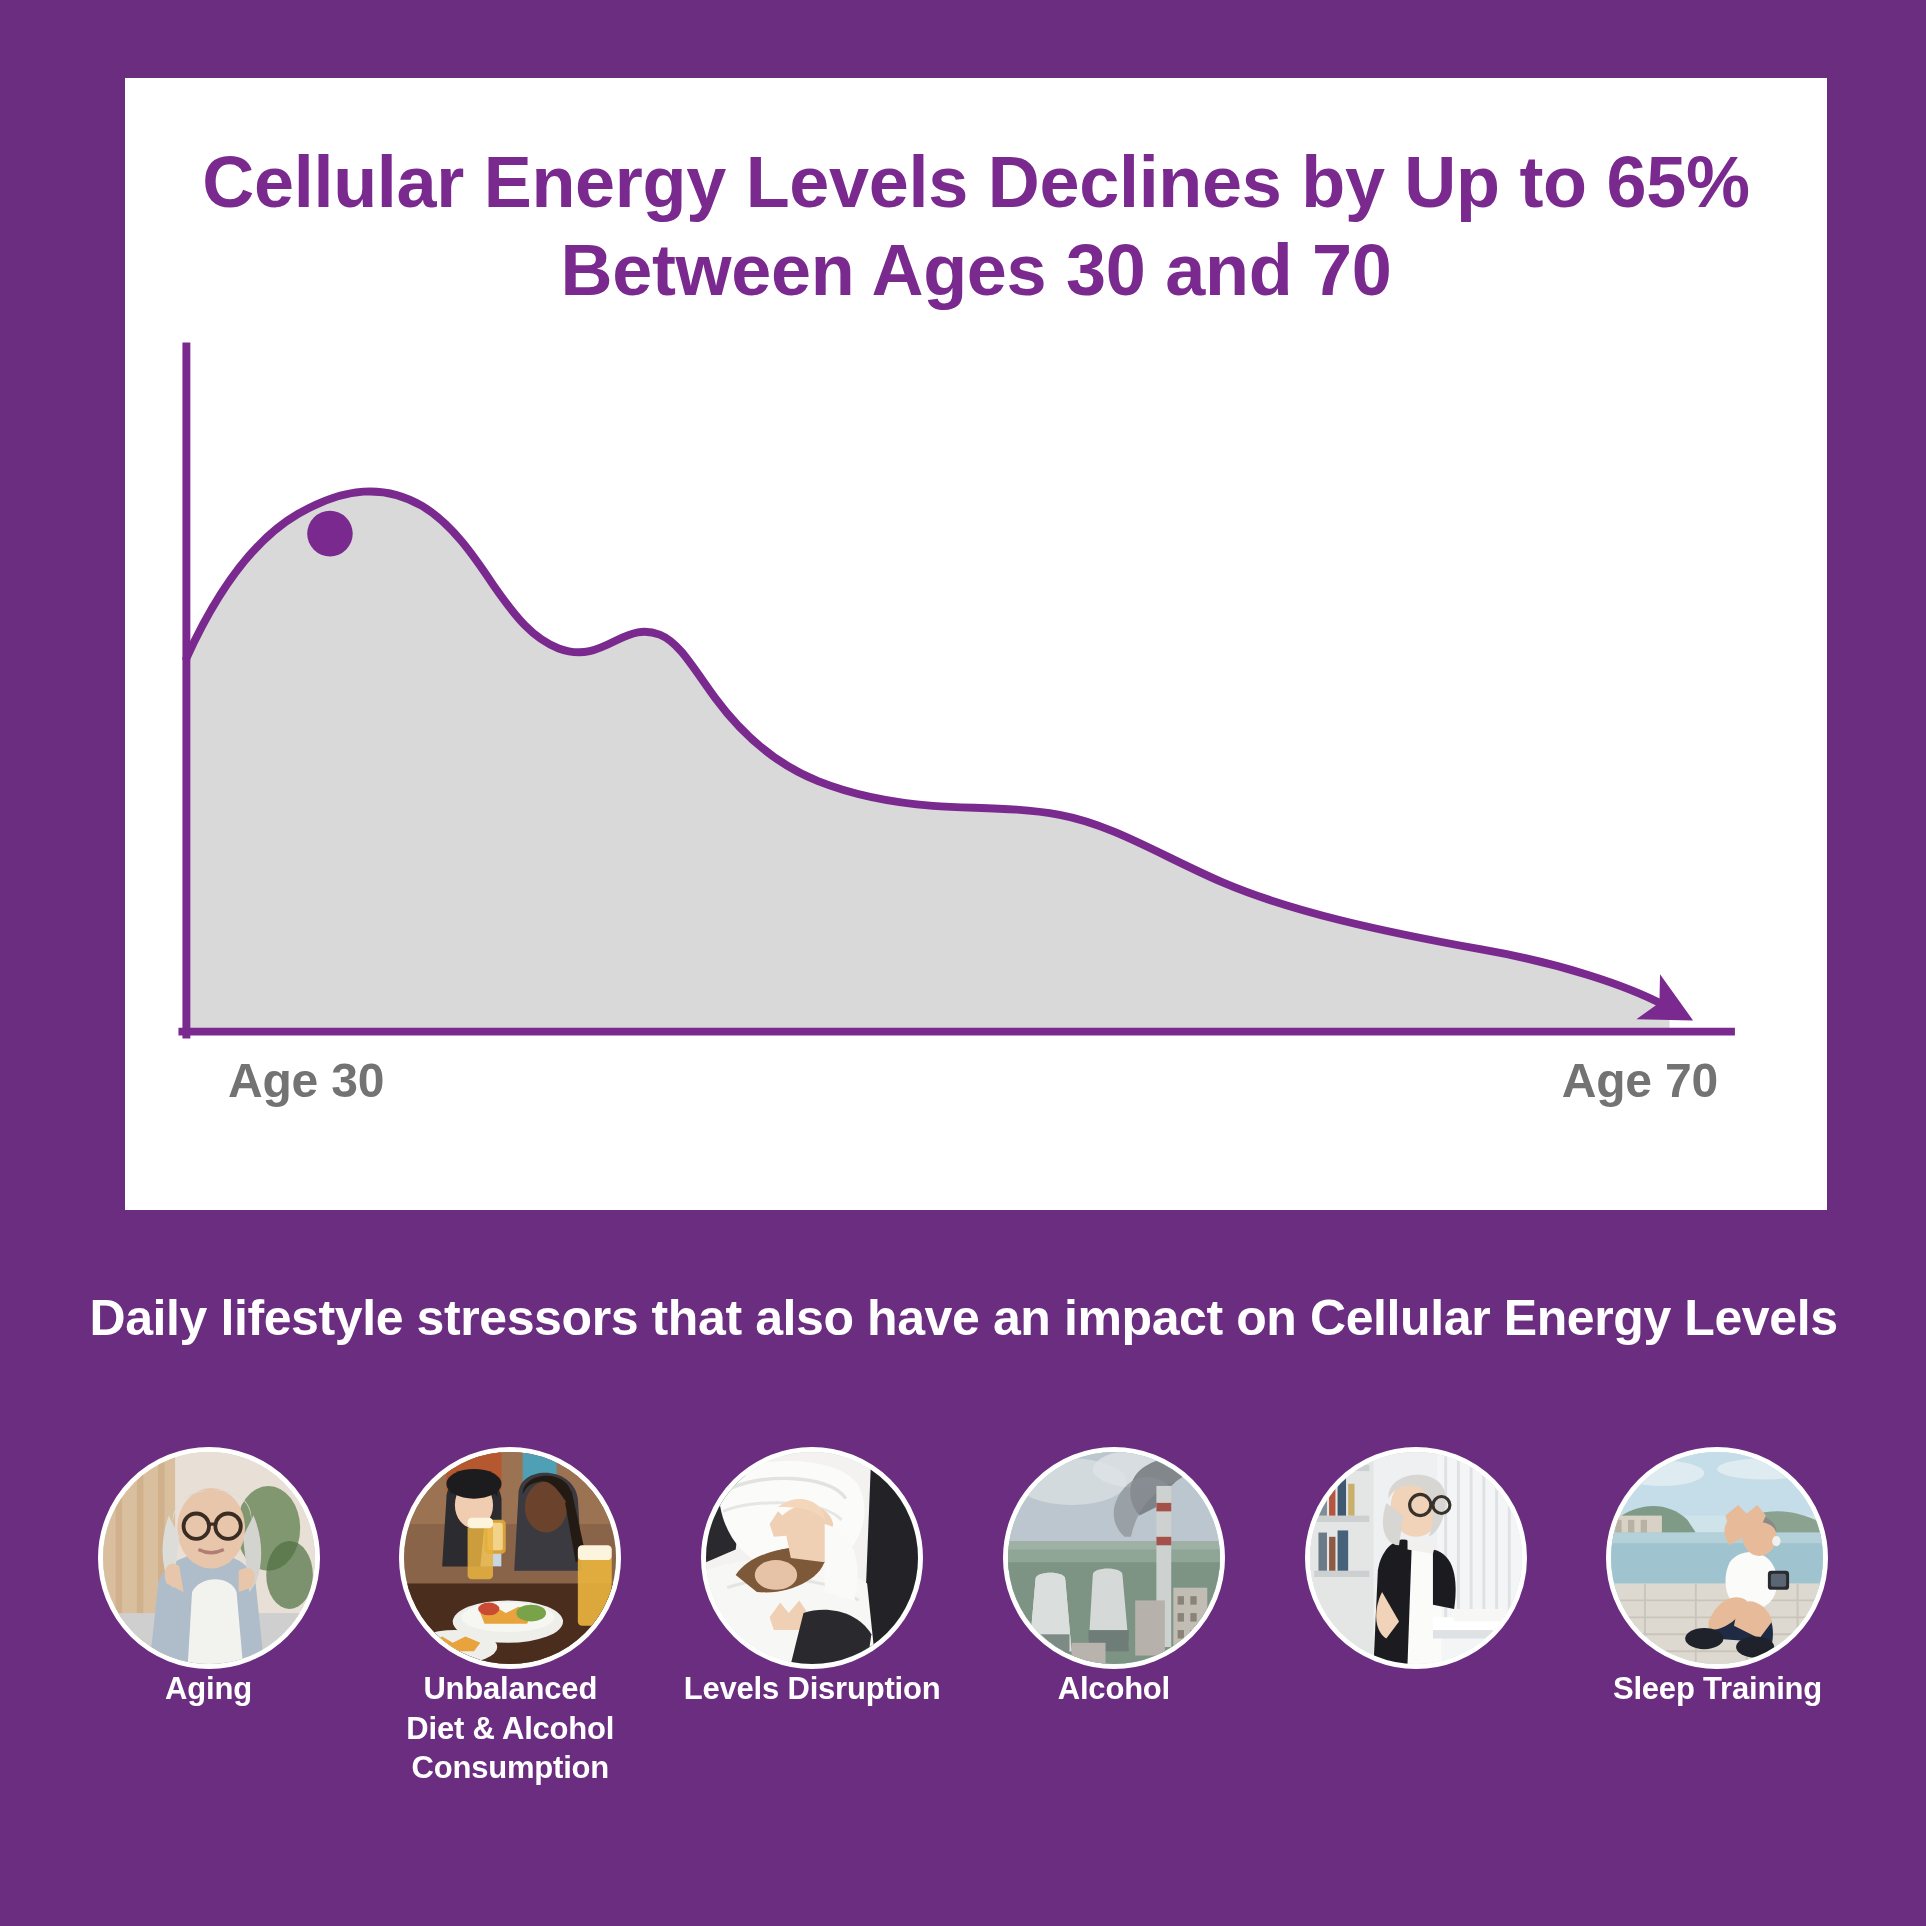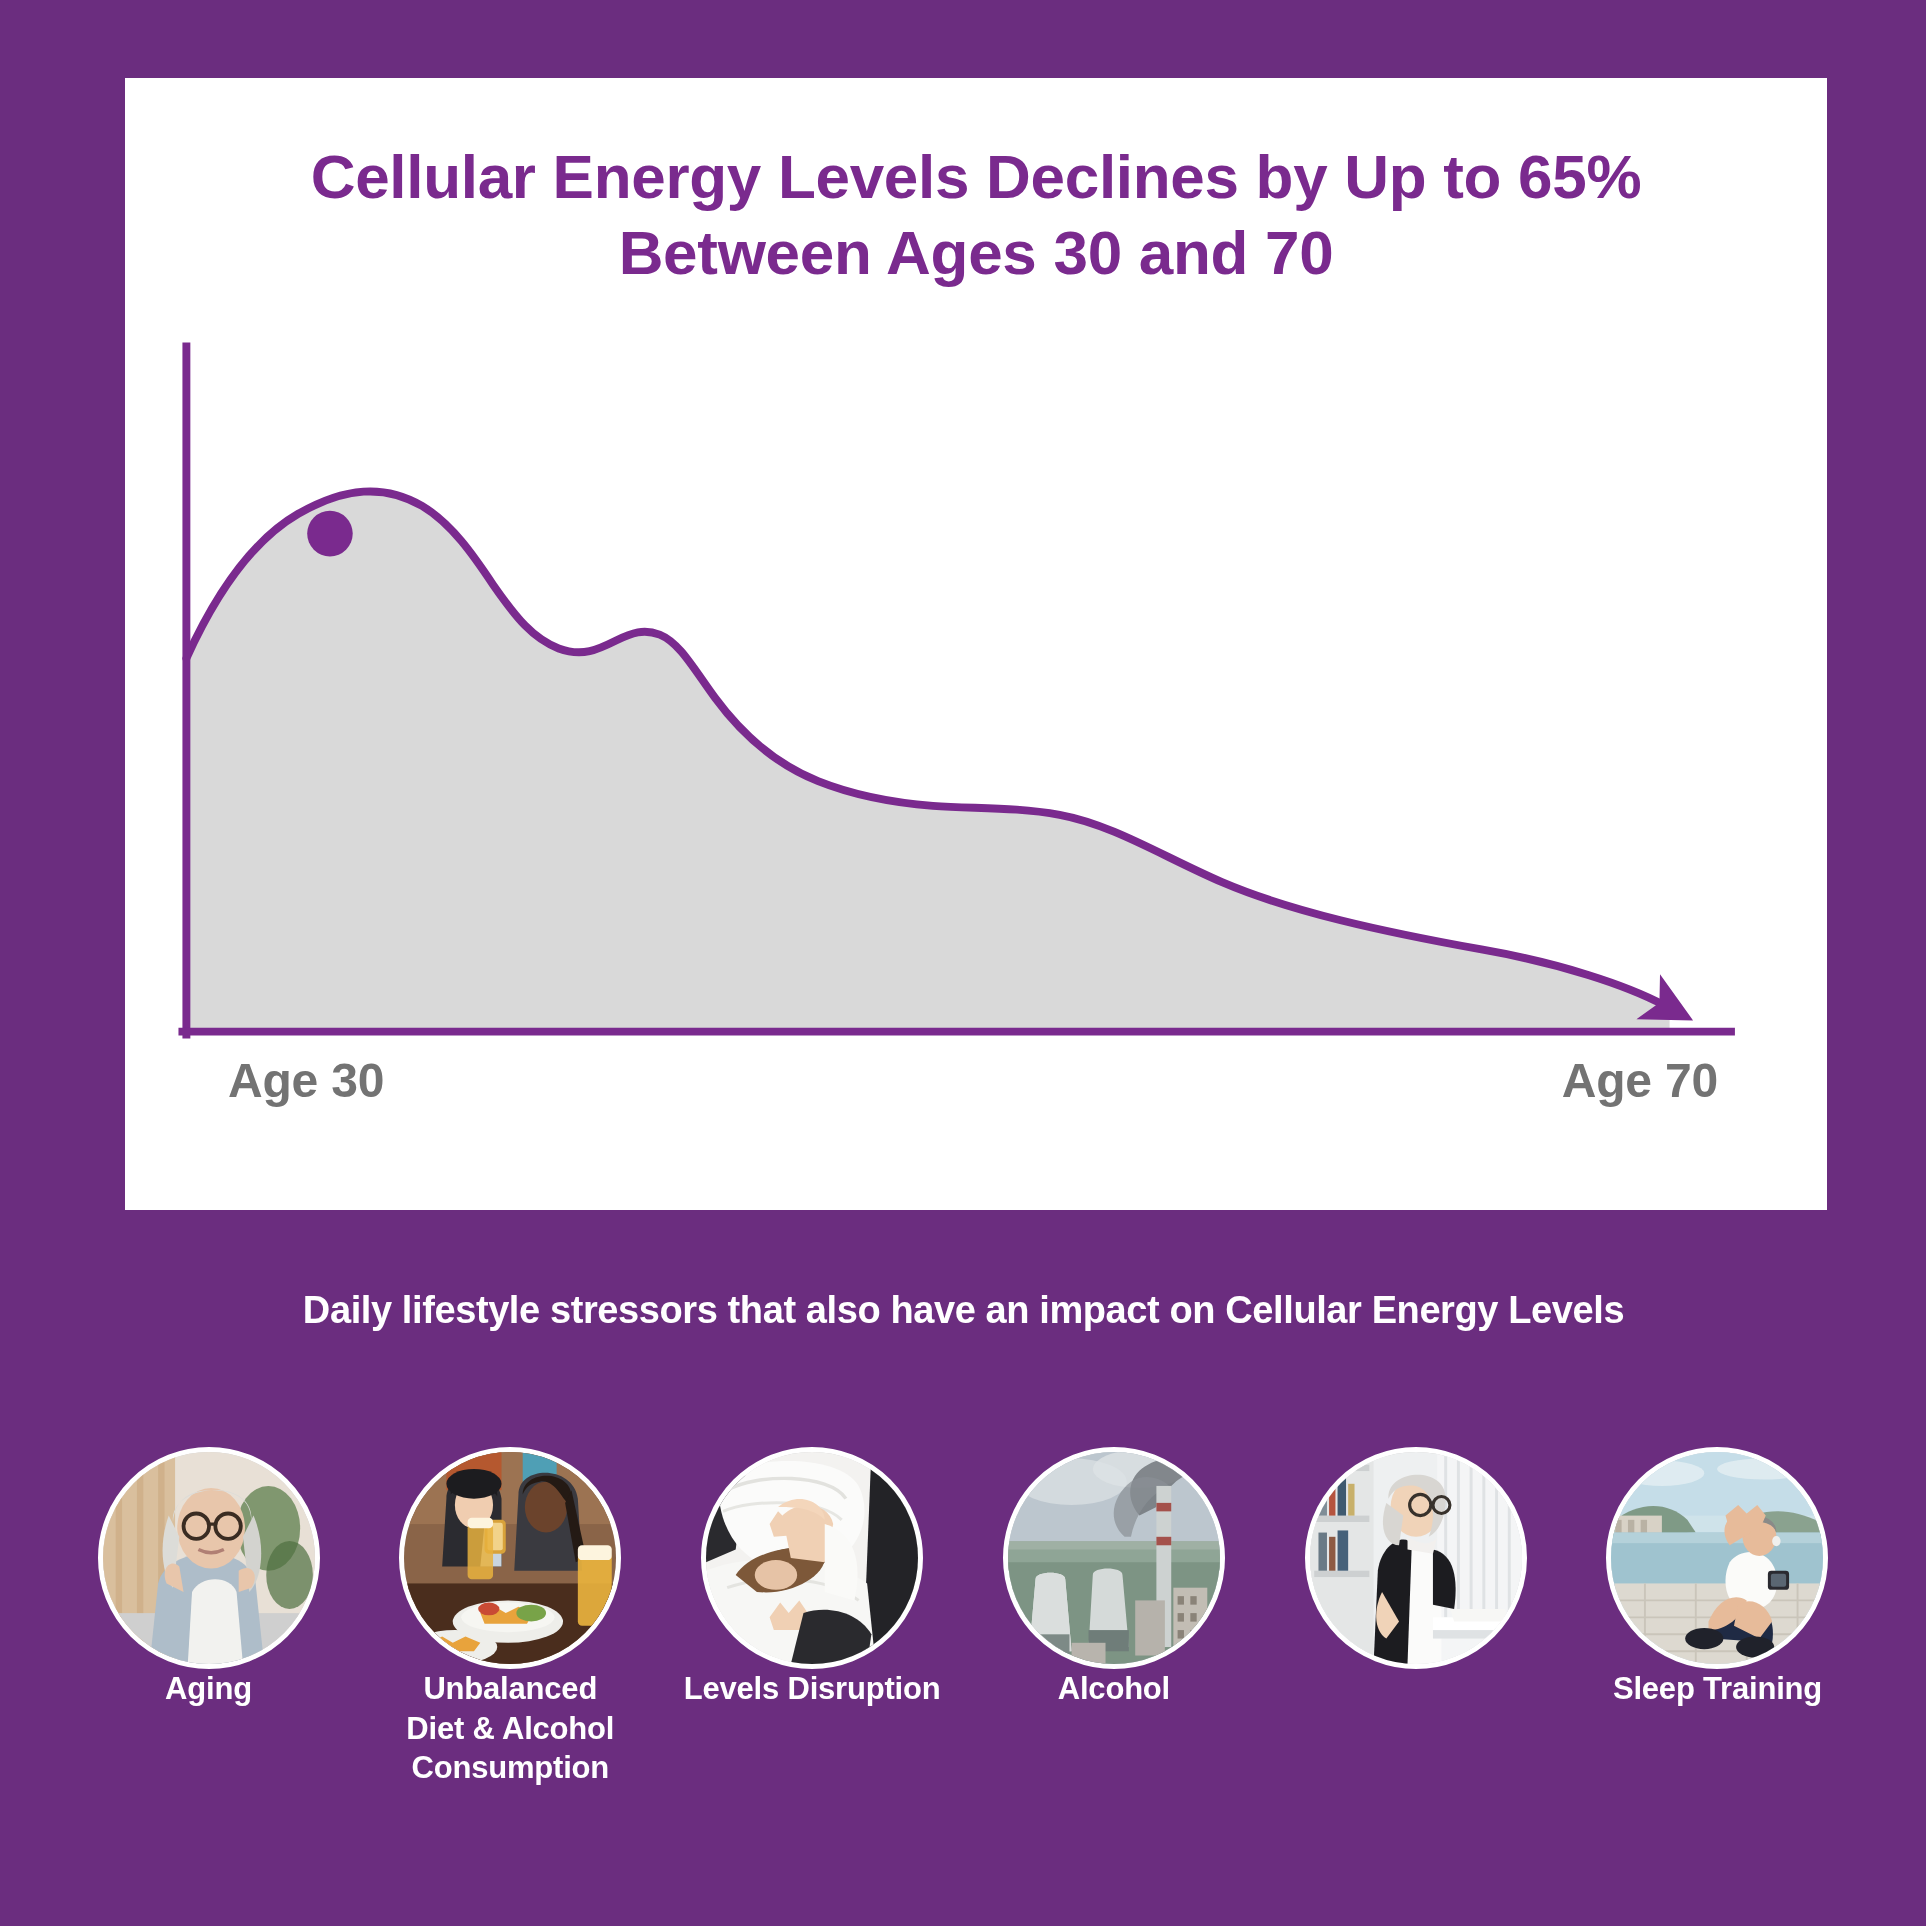--- a/index.html
+++ b/index.html
@@ -26,21 +26,21 @@
     background: #FFFFFF;
   }
 
   #chart-title {
     position: absolute;
     left: 0;
     top: 61px;
     width: 100%;
     text-align: center;
     color: #7A2A8E;
-    font-size: 62px;
+    font-size: 72px;
     font-weight: bold;
     line-height: 1.22;
     letter-spacing: -0.3px;
     white-space: pre-line;
   }
 
   #plot-area {
     position: absolute;
     left: 0;
     top: 0;
@@ -60,21 +60,21 @@
   #axis-label-right { right: 109px; }
 
   
   #subtitle {
     position: absolute;
     left: 0;
     top: 1289px;
     width: 100%;
     text-align: center;
     color: #FFFFFF;
-    font-size: 38px;
+    font-size: 50px;
     font-weight: bold;
     letter-spacing: -0.4px;
   }
 
   
   #stressors {
     position: absolute;
     left: 69px;
     top: 1447px;
     width: 1788px;

